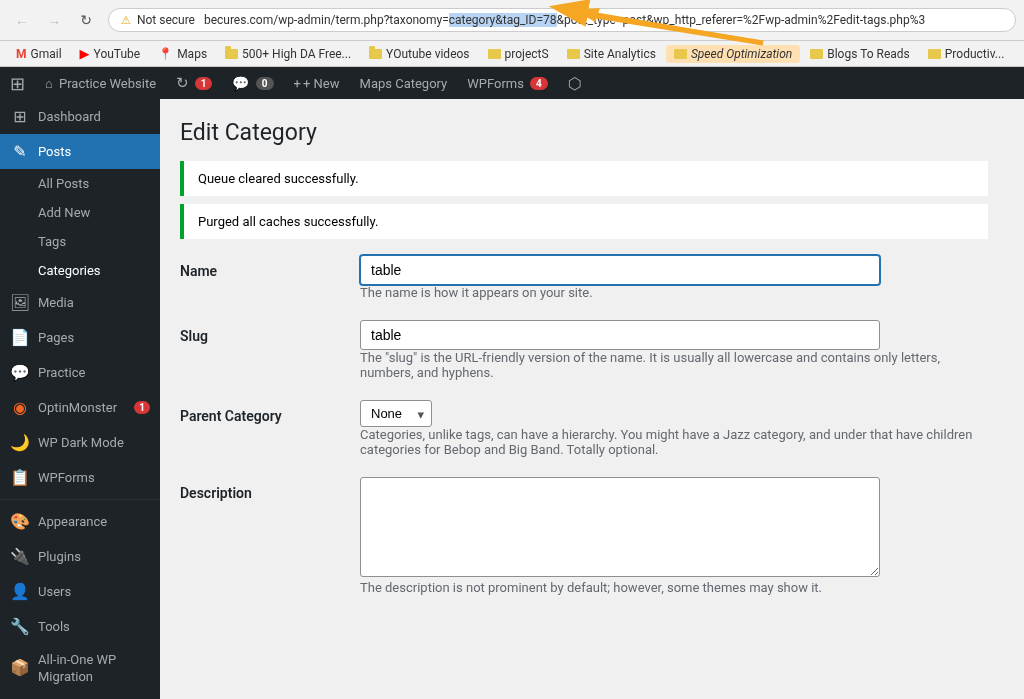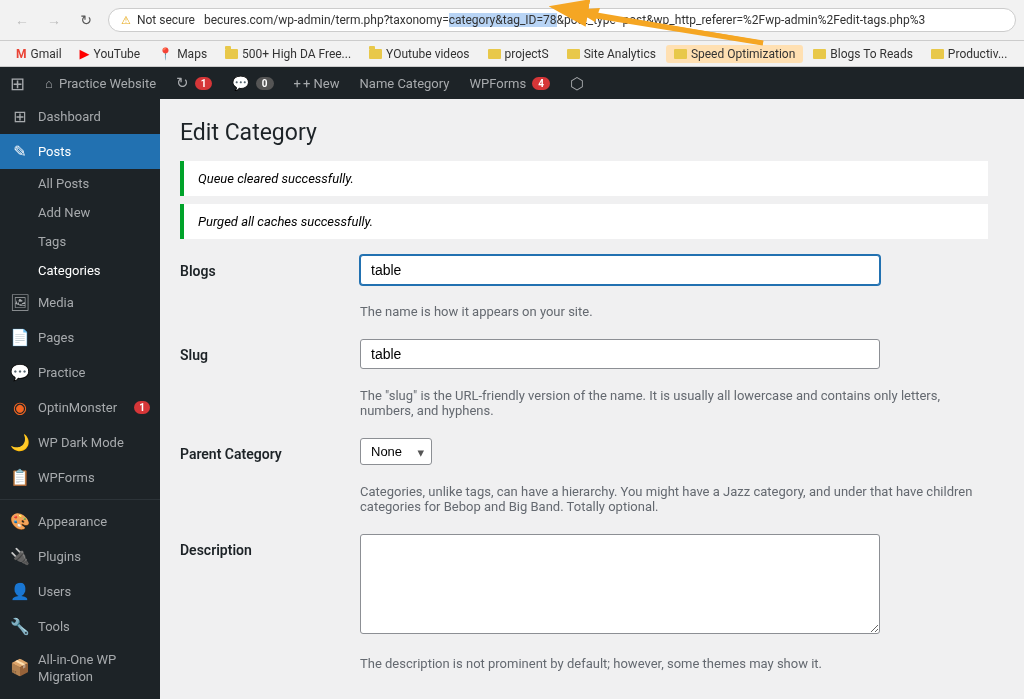--- a/index.html
+++ b/index.html
@@ -35,28 +35,28 @@
     .sidebar-submenu-item.active { color: white; }
     .sidebar-menu-item .badge { background: #d63638; color: white; border-radius: 10px; padding: 1px 5px; font-size: 10px; font-weight: bold; margin-left: 4px; }
 
     
     .main-content { flex: 1; overflow-y: auto; background: #f0f0f1; }
     .wp-body { padding: 20px 36px 20px 20px; }
     .page-title { font-size: 23px; font-weight: 400; color: #1d2327; margin-bottom: 15px; }
 
     
     .notice { border-left: 4px solid #00a32a; background: white; padding: 10px 14px; margin-bottom: 8px; }
-    .notice.success { border-color: #00a32a; font-style: italic; }
+    .notice.success { border-color: #00a32a; }
     .form-section { display: flex; margin-bottom: 20px; }
     .form-label-col { width: 180px; padding-top: 8px; flex-shrink: 0; }
     .form-label { font-weight: 600; color: #1d2327; font-size: 14px; }
     .form-field-col { flex: 1; }
     .form-input { width: 100%; max-width: 520px; padding: 6px 10px; border: 1px solid #2271b1; border-radius: 3px; font-size: 14px; outline: none; box-shadow: 0 0 0 1px #2271b1; }
     .form-input-plain { width: 100%; max-width: 520px; padding: 6px 10px; border: 1px solid #8c8f94; border-radius: 3px; font-size: 14px; outline: none; }
-    .form-description { margin-top: 19px; color: #646970; font-size: 13px; }
+    .form-description { margin-top: 0; color: #646970; font-size: 13px; }
     .form-select { padding: 5px 28px 5px 10px; border: 1px solid #8c8f94; border-radius: 3px; font-size: 13px; background: white; cursor: pointer; appearance: none; -webkit-appearance: none; }
     .select-wrapper { position: relative; display: inline-block; }
     .select-wrapper::after { content: '▾'; position: absolute; right: 8px; top: 50%; transform: translateY(-50%); pointer-events: none; color: #555; }
     .form-textarea { width: 100%; max-width: 520px; height: 100px; padding: 6px 10px; border: 1px solid #8c8f94; border-radius: 3px; font-size: 14px; resize: vertical; }
 
     
     .arrow-overlay { position: absolute; top: 0; left: 0; width: 100%; height: 100%; pointer-events: none; z-index: 999; }
 
     
     .page-wrapper { width: 1024px; height: 699px; overflow: hidden; position: relative; background: #f0f0f2; }
@@ -110,21 +110,21 @@
         YOutube videos
       </div>
       <div class="bookmark-item">
         <span style="background:#e8c84a;width:13px;height:10px;border-radius:1px;display:inline-block;"></span>
         projectS
       </div>
       <div class="bookmark-item">
         <span style="background:#e8c84a;width:13px;height:10px;border-radius:1px;display:inline-block;"></span>
         Site Analytics
       </div>
-      <div class="bookmark-item" style="background:#ffe0b2;">
+      <div class="bookmark-item" style="background:#ffe0b2;font-style:italic;">
         <span style="background:#e8c84a;width:13px;height:10px;border-radius:1px;display:inline-block;"></span>
         <span>Speed Optimization</span>
       </div>
       <div class="bookmark-item">
         <span style="background:#e8c84a;width:13px;height:10px;border-radius:1px;display:inline-block;"></span>
         Blogs To Reads
       </div>
       <div class="bookmark-item">
         <span style="background:#e8c84a;width:13px;height:10px;border-radius:1px;display:inline-block;"></span>
         Productiv...
@@ -148,21 +148,21 @@
       </div>
       <div class="admin-bar-item">
         <span style="font-size:14px;">💬</span>
         <span class="admin-bar-badge" style="background:#555;">0</span>
       </div>
       <div class="admin-bar-item">
         <span>+</span>
         <span style="margin-left:-4px;">+ New</span>
       </div>
       <div class="admin-bar-item">
-        <span>Name Category</span>
+        <span>Maps Category</span>
       </div>
       <div class="admin-bar-item">
         <span>WPForms</span>
         <span class="admin-bar-badge">4</span>
       </div>
       <div class="admin-bar-item">
         <span style="font-size:16px;color:#a7aaad;">⬡</span>
       </div>
     </div>
 
@@ -251,21 +251,21 @@
             <span>Queue cleared successfully.</span>
           </div>
           <div class="notice success">
             <span>Purged all caches successfully.</span>
           </div>
 
           <div style="margin-top:16px;">
 
             <div class="form-section">
               <div class="form-label-col">
-                <label class="form-label">Blogs</label>
+                <label class="form-label">Name</label>
               </div>
               <div class="form-field-col">
                 <input class="form-input" type="text" value="table" style="">
                 <p class="form-description">The name is how it appears on your site.</p>
               </div>
             </div>
 
             <div class="form-section">
               <div class="form-label-col">
                 <label class="form-label">Slug</label>

